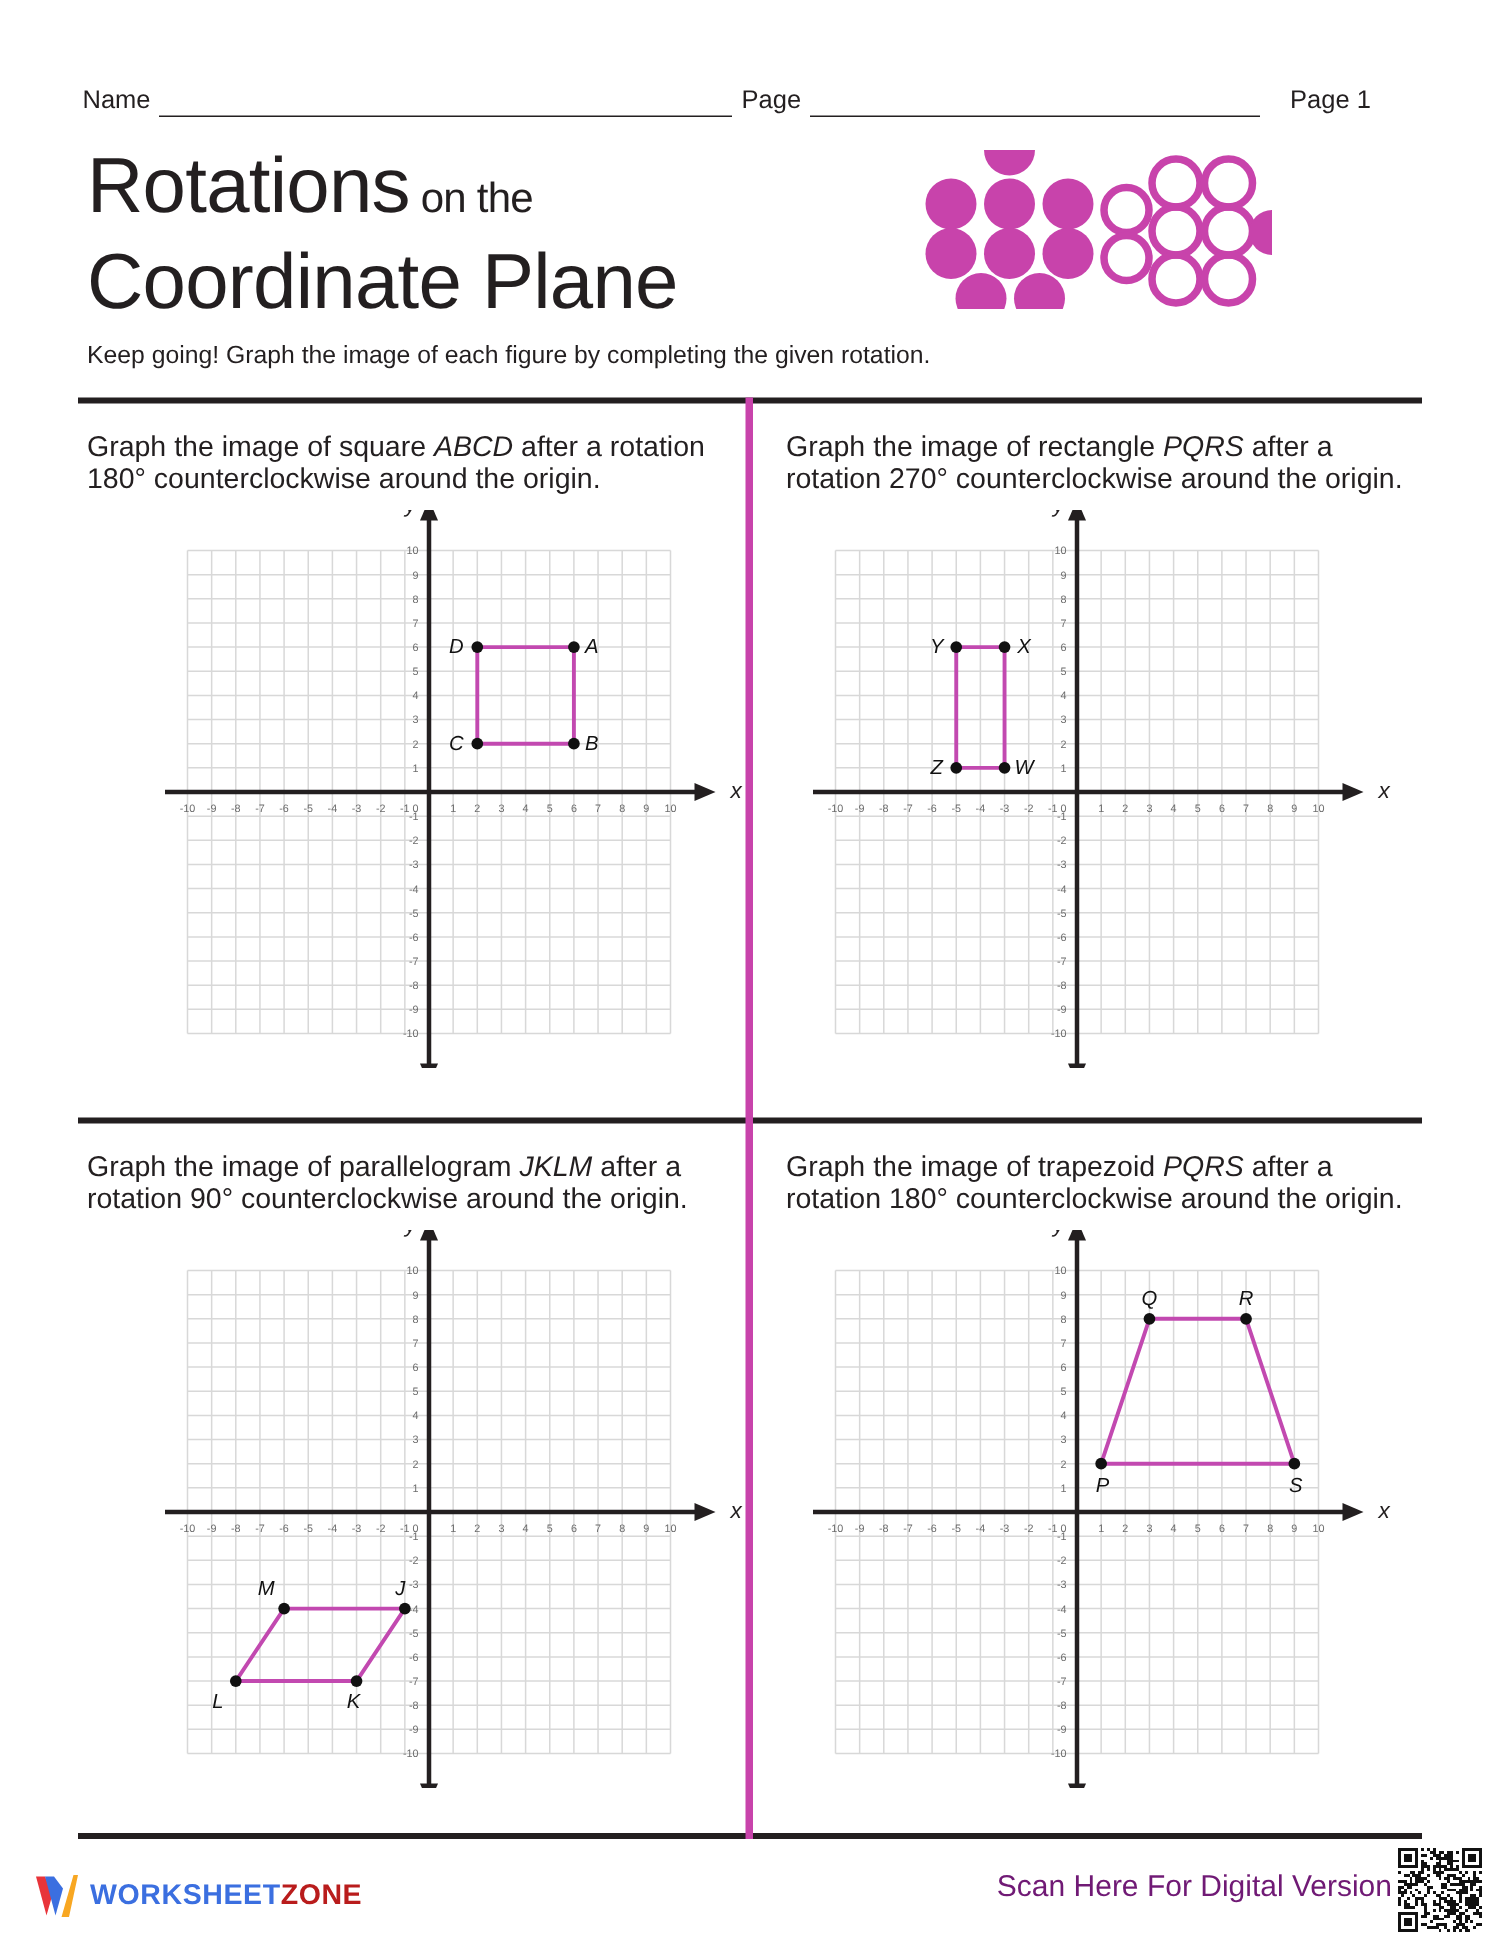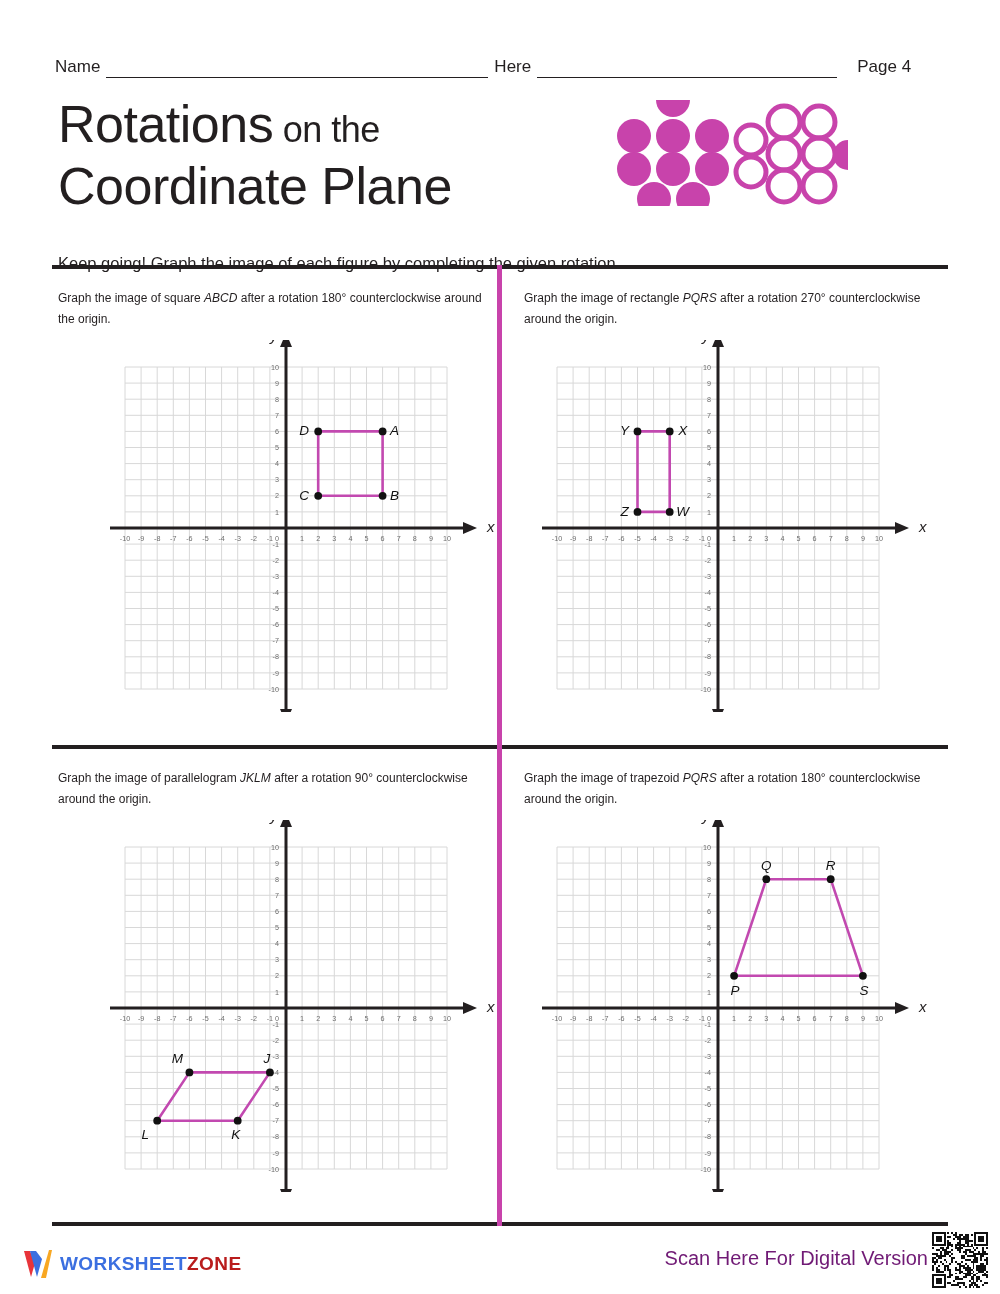--- a/index.html
+++ b/index.html
@@ -54,40 +54,39 @@
   }
   .title-line {
     font-size: 52px;
     line-height: 57px;
     font-weight: 400;
     letter-spacing: -0.5px;
     color: #231f20;
     white-space: nowrap;
   }
   .title-main { font-weight: 400; }
-  .title-sub { font-size: 36px; }
+  .title-sub { font-size: 28px; }
 
   
   .deco {
     position: absolute;
     left: 612px;
     top: 96px;
     width: 250px;
     height: 110px;
   }
 
   
   .subtitle {
     position: absolute;
     left: 58px;
     top: 228px;
     font-size: 16.5px;
     color: #231f20;
     white-space: nowrap;
-    margin-top: 26px;
   }
 
   
   .hrule {
     position: absolute;
     left: 52px;
     width: 896px;
     height: 3.5px;
     background: #231f20;
   }
@@ -99,21 +98,21 @@
     left: 497px;
     top: 265px;
     width: 5px;
     height: 961px;
     background: #c843ab;
   }
 
   
   .cell { position: absolute; }
   .cell-prompt {
-    font-size: 12px;
+    font-size: 19px;
     line-height: 21px;
     color: #231f20;
     width: 430px;
   }
   .cell-prompt i { font-style: italic; }
   .graph-holder { position: absolute; }
 
   
   .footer-logo {
     position: absolute;
@@ -151,23 +150,23 @@
   }
 </style>
 </head>
 <body>
 
 <div class="page">
 
   <div class="namerow">
     <span class="lbl">Name</span>
     <span class="rule rule-name"></span>
-    <span class="lbl">Here</span>
+    <span class="lbl">Page</span>
     <span class="rule rule-date"></span>
-    <span class="page-no">Page 4</span>
+    <span class="page-no">Page 1</span>
   </div>
 
   <div class="title-block">
     <div class="title-line">
       <span class="title-main">Rotations</span><span class="title-sub"> on the</span>
     </div>
     <div class="title-line">Coordinate Plane</div>
   </div>
 
   <div class="deco">

